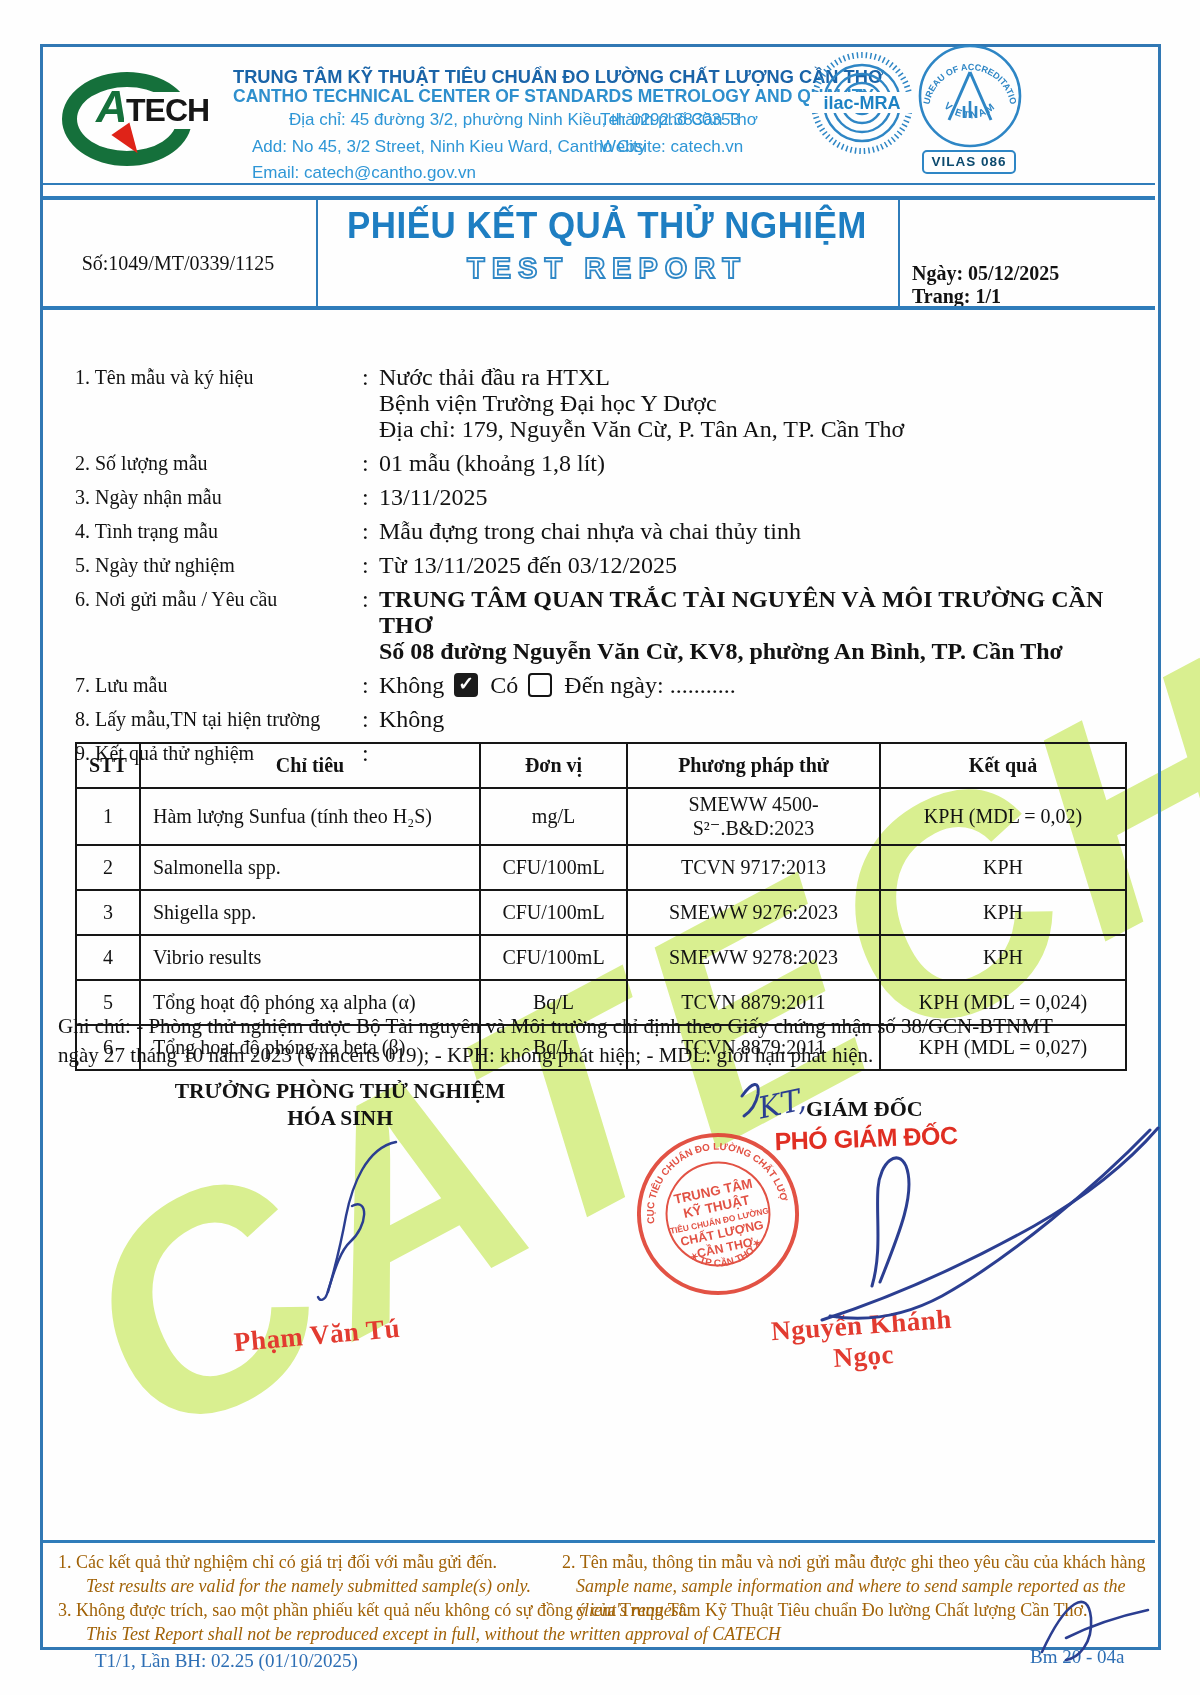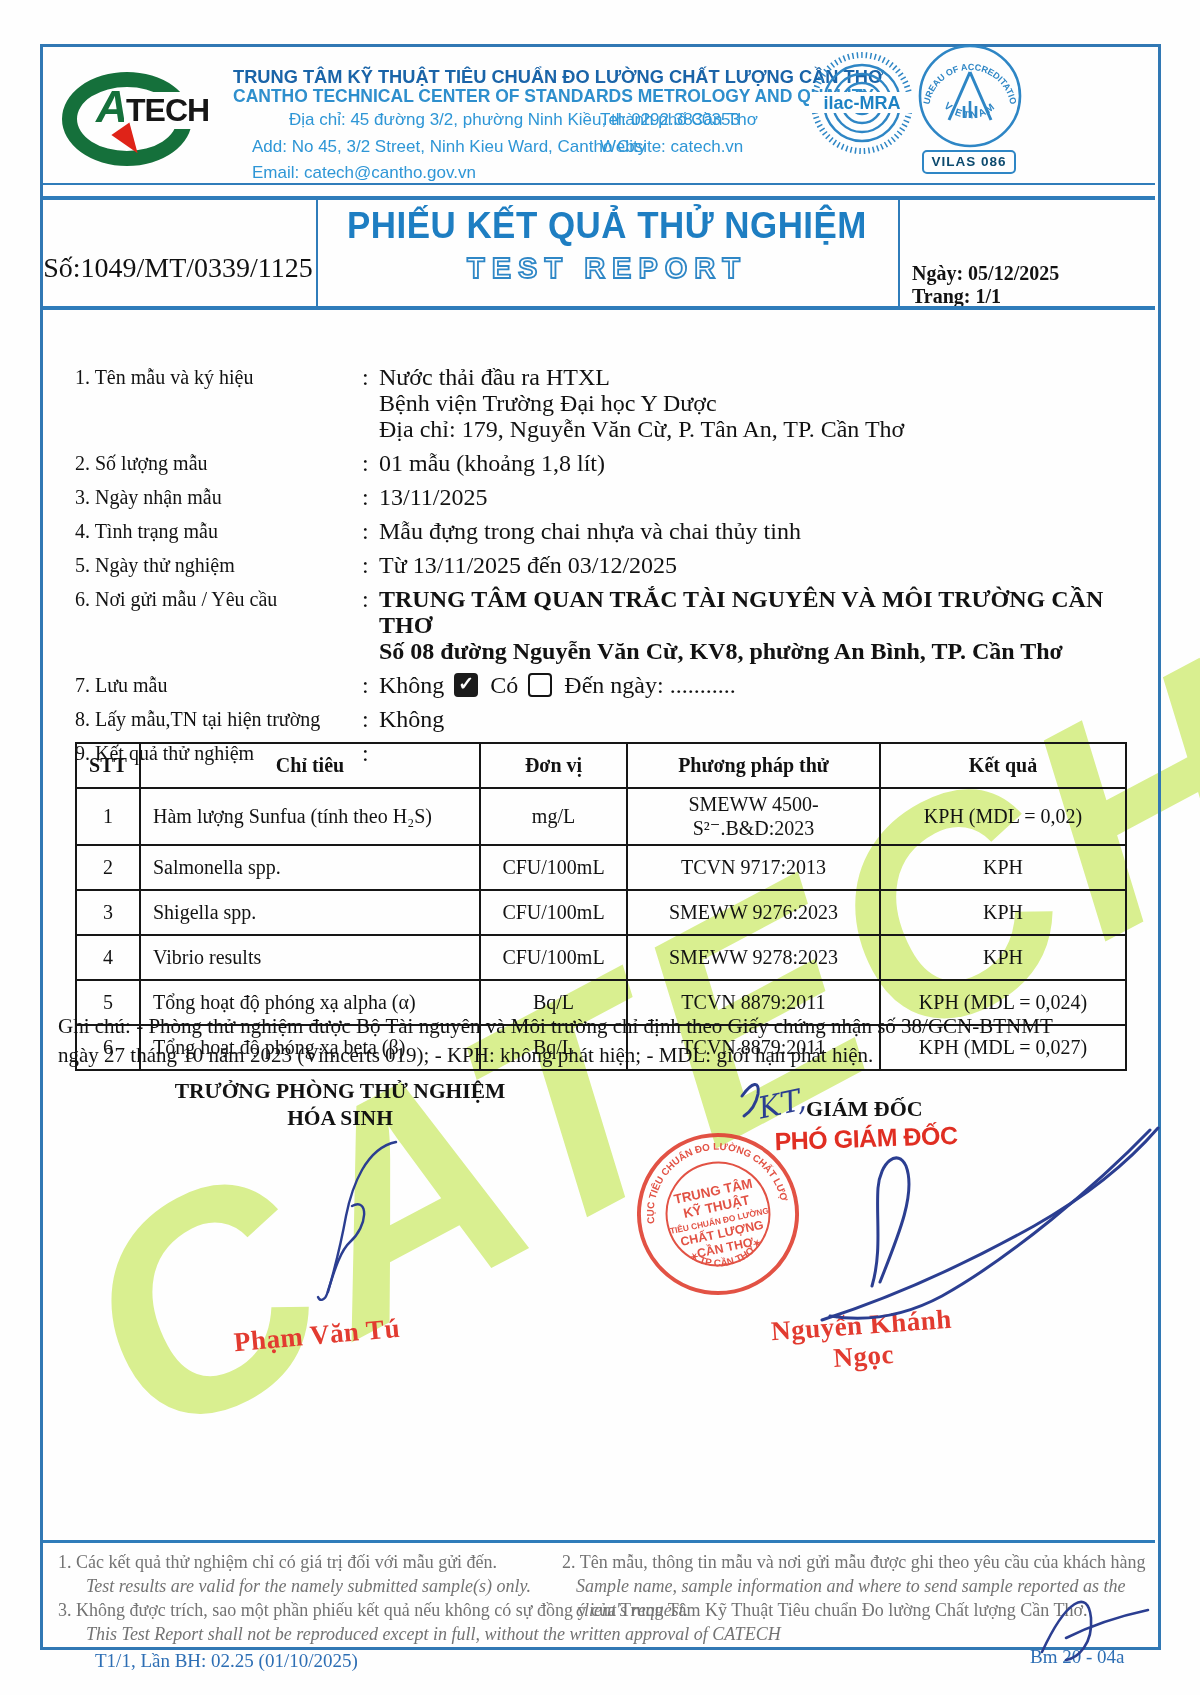--- a/index.html
+++ b/index.html
@@ -23,21 +23,21 @@
   .logo-a{position:absolute;left:36px;top:18px;font-family:"Liberation Sans",sans-serif;font-weight:bold;
           font-size:44px;color:#15703b;font-style:italic;}
   .logo-tech{position:absolute;left:64px;top:28px;font-family:"Liberation Sans",sans-serif;font-weight:bold;
              font-size:32px;color:#161616;background:#fefefe;padding:0 2px;letter-spacing:-1px;}
   .logo-arrow{position:absolute;left:58px;top:62px;width:0;height:0;border-left:11px solid transparent;
               border-right:11px solid transparent;border-top:30px solid #df2318;transform:rotate(-35deg);}
   .vilas{left:922px;top:150px;width:90px;height:20px;border:2px solid #2e86c5;border-radius:5px;
          font-family:"Liberation Sans",sans-serif;font-weight:bold;font-size:13.5px;color:#0c4a6e;
          text-align:center;line-height:20px;letter-spacing:1px;}
   
-  .doc-number{left:40px;top:252px;width:276px;text-align:center;font-size:28px;color:#111;}
+  .doc-number{left:40px;top:252px;width:276px;text-align:center;font-size:20px;color:#111;}
   .title-vi{left:316px;top:205px;width:582px;text-align:center;font-family:"Liberation Sans","DejaVu Sans",sans-serif;
             font-weight:bold;font-size:36px;color:#1e7ec2;letter-spacing:.5px;transform:scaleX(.97);}
   .title-en{left:316px;top:252px;width:582px;text-align:center;font-family:"Liberation Sans","DejaVu Sans",sans-serif;
             font-weight:bold;font-size:29px;letter-spacing:7px;color:transparent;
             -webkit-text-stroke:1.8px #2f87c6;}
   .date-line{left:912px;top:262px;font-size:20px;font-weight:bold;font-family:Liberation Serif, serif;}
   .page-line{left:912px;top:285px;font-size:20px;font-weight:bold;}
   
   .items{left:75px;top:364px;width:1055px;z-index:4;}
   .item{display:flex;margin-bottom:8px;}
@@ -66,21 +66,21 @@
   .name{color:#e23b30;font-weight:600;font-size:27px;z-index:6;letter-spacing:.5px;}
   .name-left{left:217px;top:1320px;width:200px;text-align:center;transform:rotate(-5deg);}
   .name-right{left:740px;top:1310px;width:245px;text-align:center;transform:rotate(-4deg);}
   .stamp{left:634px;top:1130px;z-index:5;transform:rotate(-12deg);opacity:.93;}
   .inksvg{left:0;top:0;width:1200px;height:1695px;z-index:7;pointer-events:none;}
   
   .watermark{left:30px;top:900px;width:1300px;text-align:center;z-index:1;
              font-family:"Liberation Sans","DejaVu Sans",sans-serif;font-weight:bold;font-style:italic;
              font-size:300px;letter-spacing:12px;color:#d9ef90;transform:rotate(-28deg);line-height:1;}
   
-  .fnote{font-size:18px;line-height:24px;color:#737373;z-index:4;}
+  .fnote{font-size:18px;line-height:24px;color:#a16207;z-index:4;}
   .fnote .it{font-style:italic;}
   .fn1{left:58px;top:1550px;width:490px;}
   .fn1 .it{padding-left:28px;}
   .fn2{left:562px;top:1550px;width:586px;}
   .fn2 .it{padding-left:14px;}
   .fn3{left:58px;top:1598px;width:1085px;}
   .fn3 .it{padding-left:28px;}
   .footer-left{left:95px;top:1650px;font-size:19px;color:#2d6eb4;z-index:4;}
   .footer-right{left:1030px;top:1646px;font-size:19px;color:#2d6eb4;z-index:4;}
 </style>

